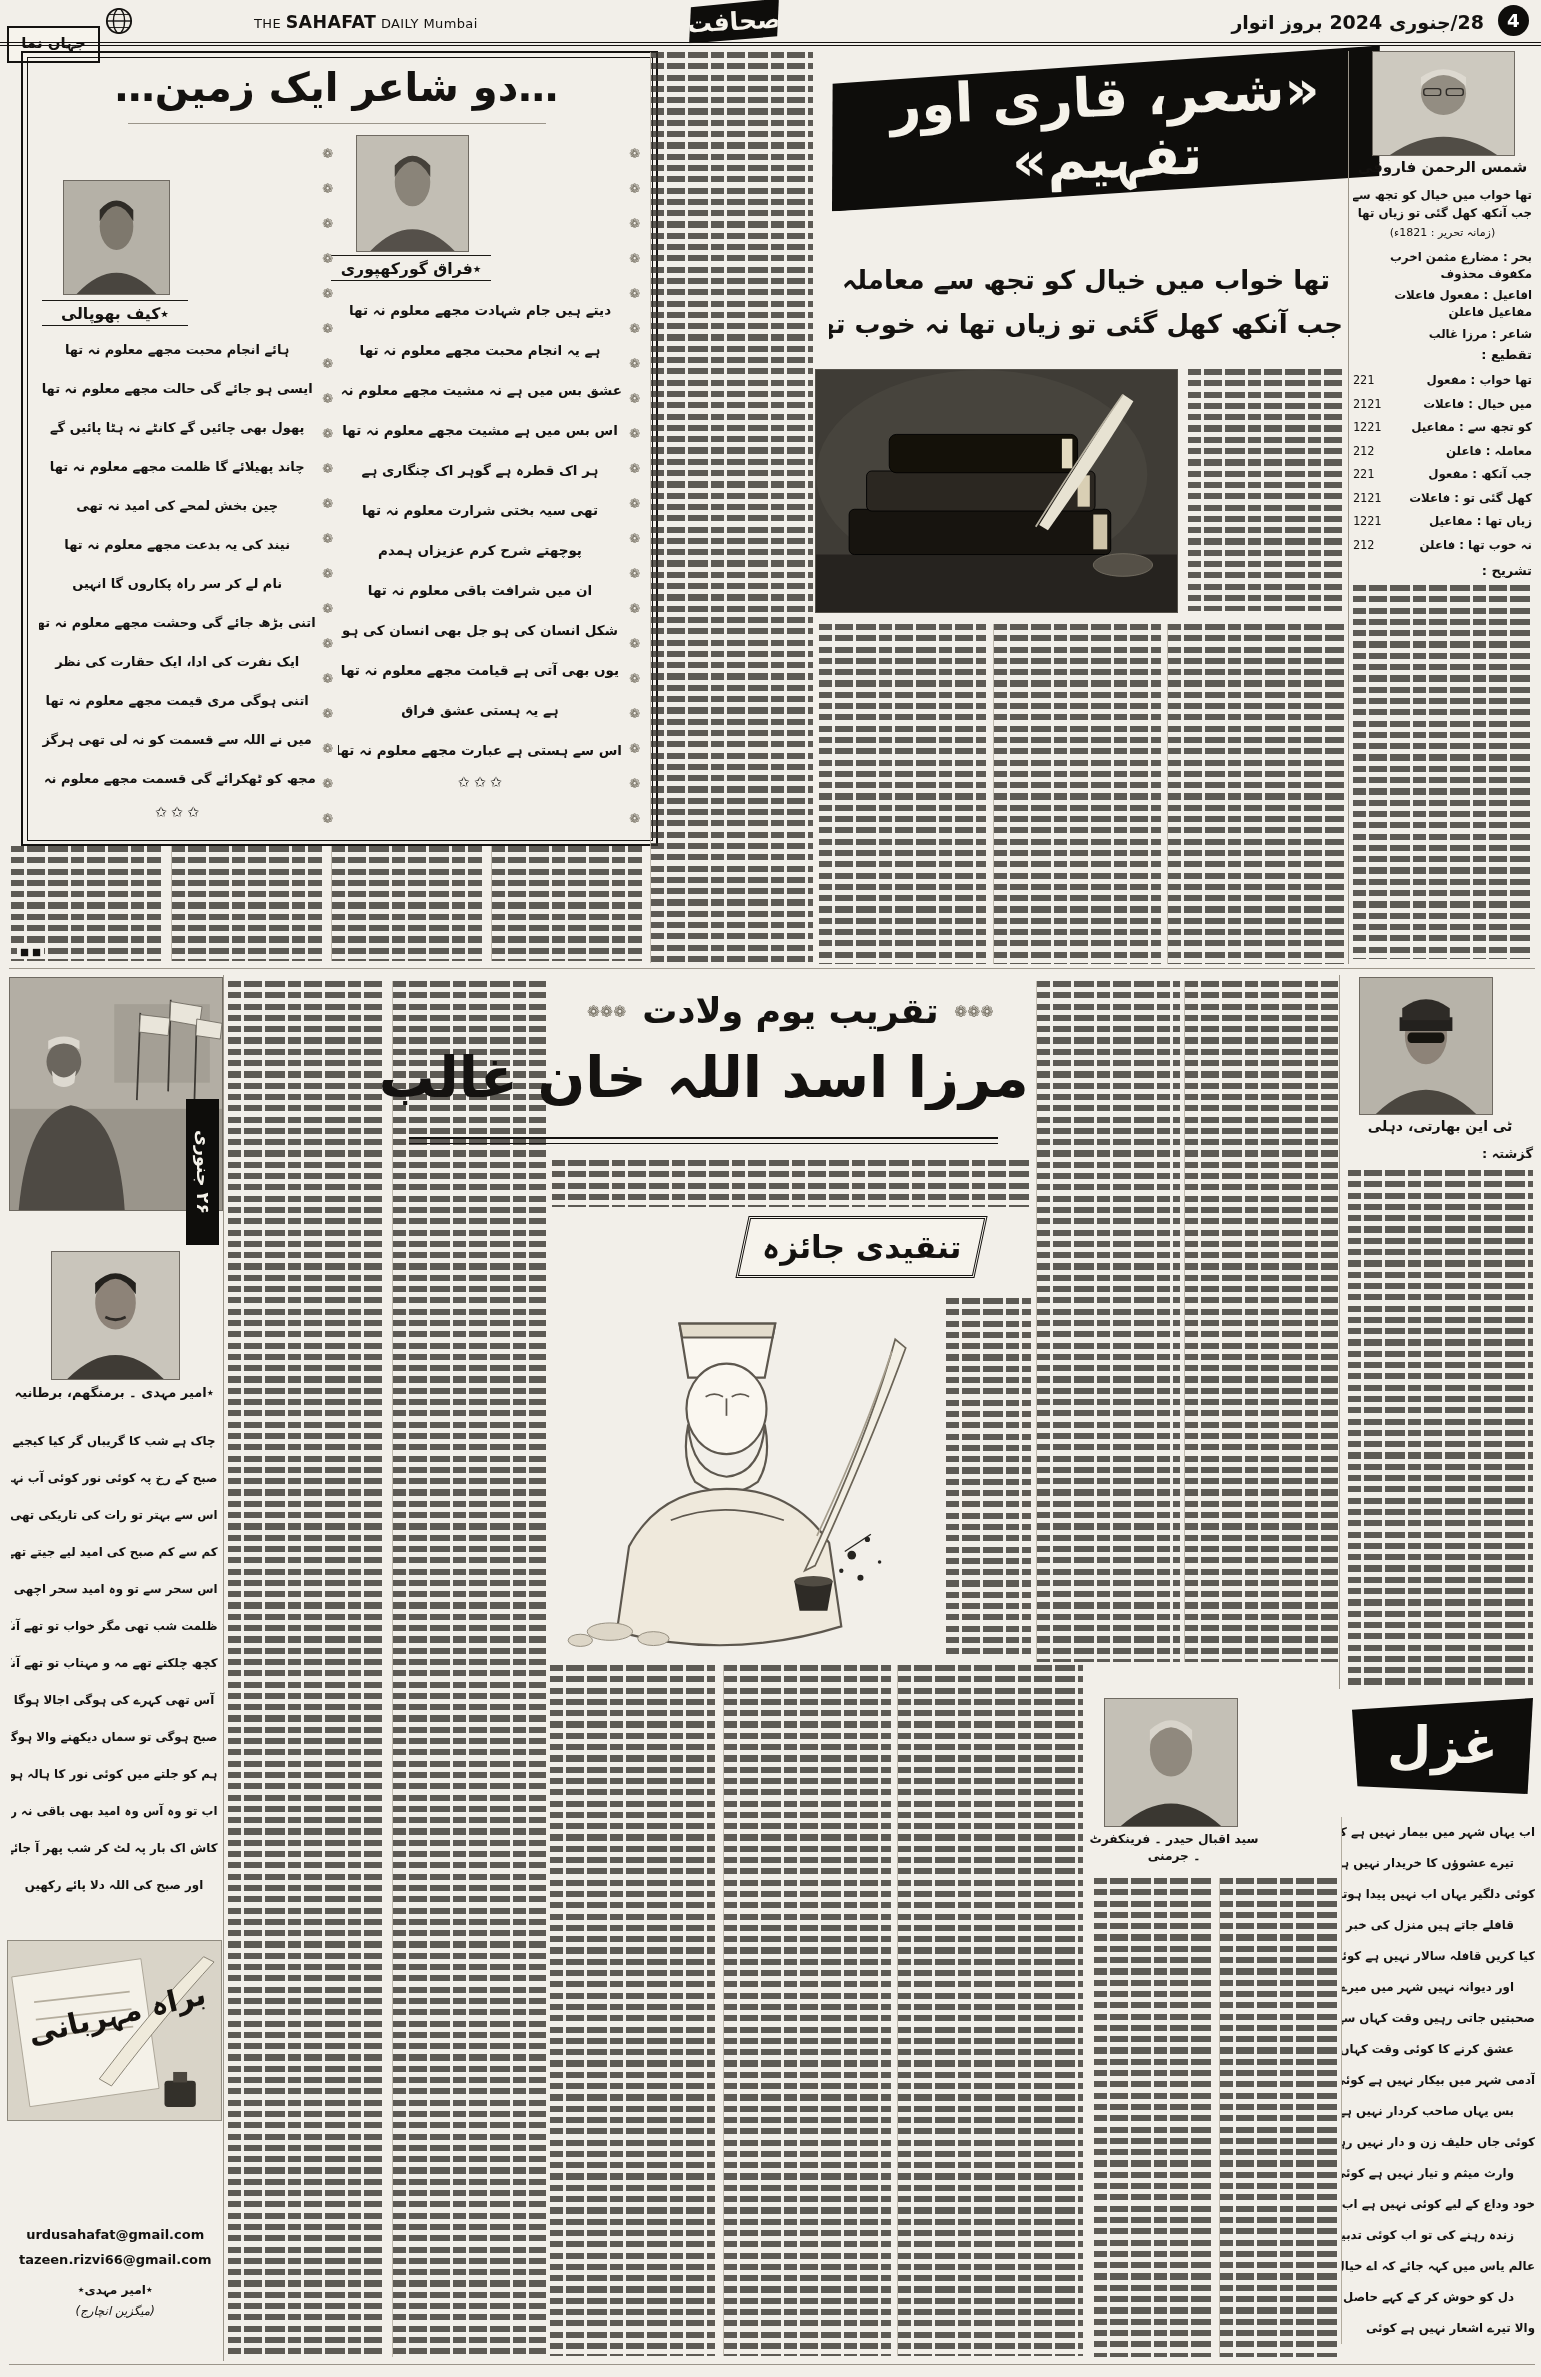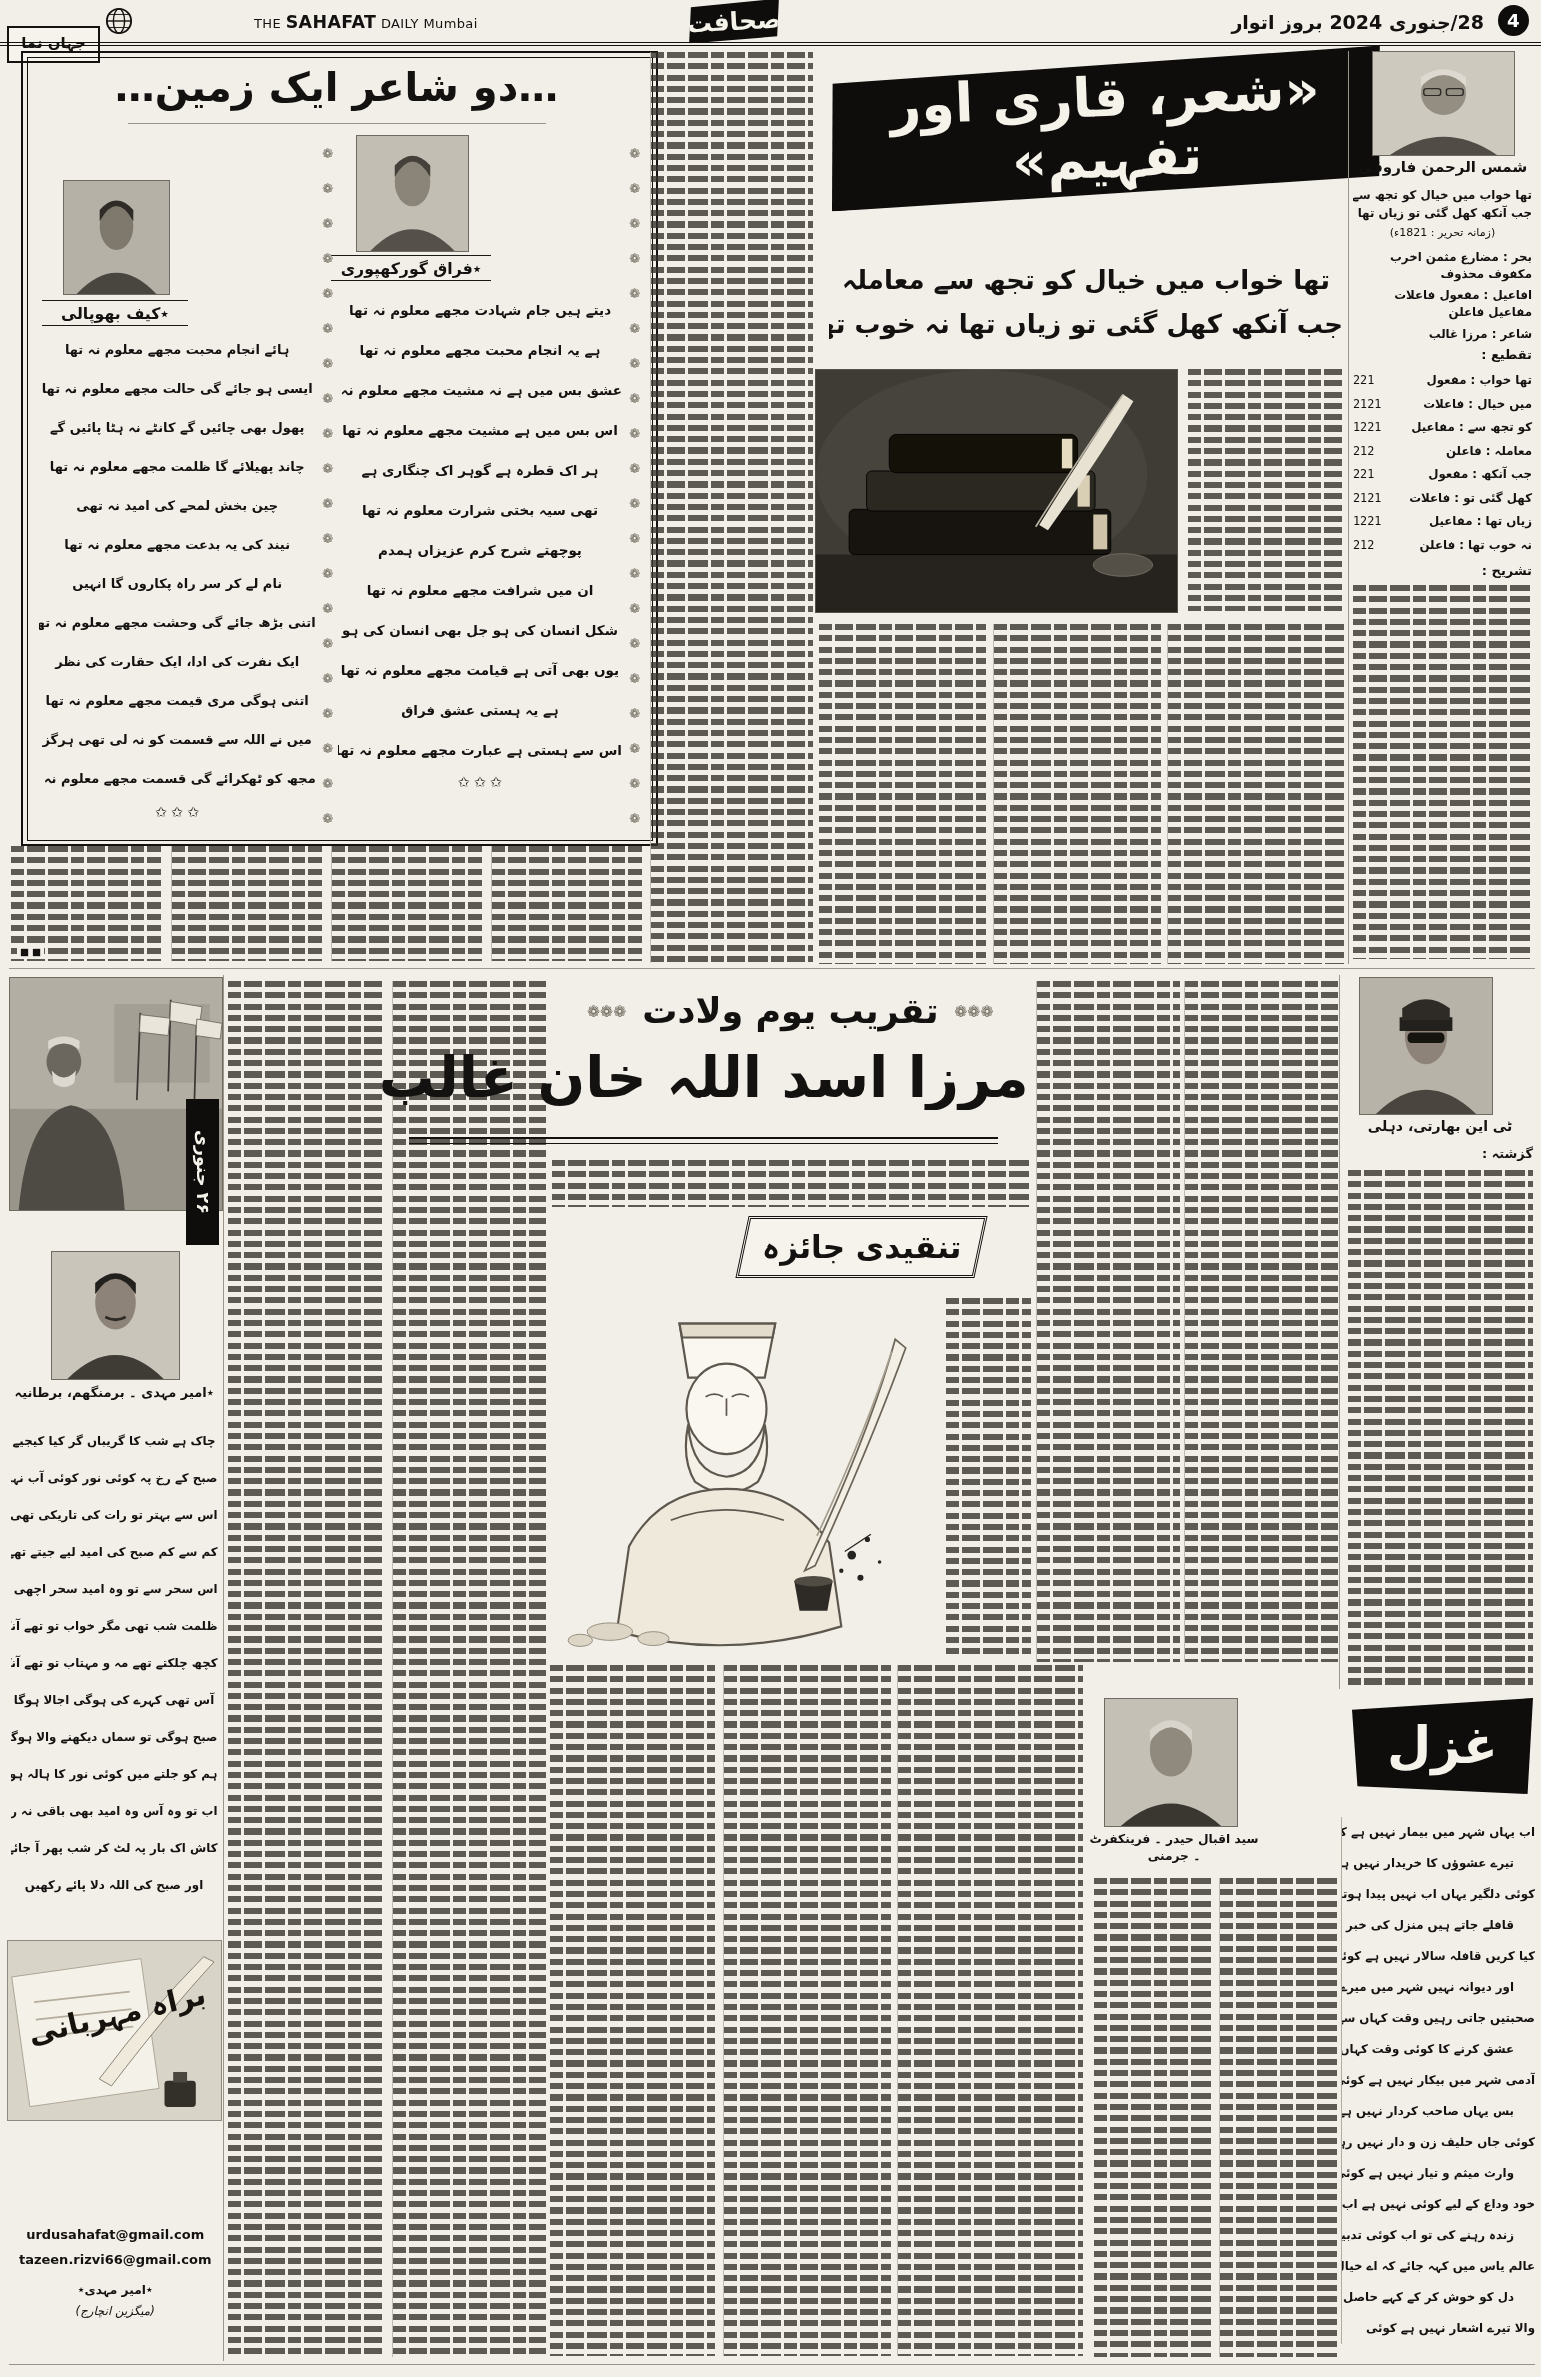--- a/index.html
+++ b/index.html
@@ -137,21 +137,21 @@
 ❁</div>
 
     <div class="abs poem" style="left:315px;top:237px;width:284px;font-size:13.5px;line-height:40px;">
         <div>دیتے ہیں جام شہادت مجھے معلوم نہ تھا</div>
         <div>ہے یہ انجام محبت مجھے معلوم نہ تھا</div>
         <div>عشق بس میں ہے نہ مشیت مجھے معلوم نہ تھا</div>
         <div>اس بس میں ہے مشیت مجھے معلوم نہ تھا</div>
         <div>ہر اک قطرہ ہے گوہر اک چنگاری ہے</div>
         <div>تھی سیہ بختی شرارت معلوم نہ تھا</div>
         <div>پوچھتے شرح کرم عزیزاں ہمدم</div>
-        <div>ان میں شرافت مجھے معلوم نہ تھا</div>
+        <div>ان میں شرافت باقی معلوم نہ تھا</div>
         <div>شکل انسان کی ہو جل بھی انسان کی ہو</div>
         <div>یوں بھی آتی ہے قیامت مجھے معلوم نہ تھا</div>
         <div>ہے یہ ہستی عشق فراق</div>
         <div>اس سے ہستی ہے عبارت مجھے معلوم نہ تھا</div>
       </div>
     <div class="abs c" style="left:315px;top:721px;width:284px;font-size:14px;">
       <span>✩ ✩ ✩</span>
     </div>
     <div class="abs poem" style="left:15.7px;top:277px;width:277px;font-size:13px;line-height:39px;">
         <div>ہائے انجام محبت مجھے معلوم نہ تھا</div>

